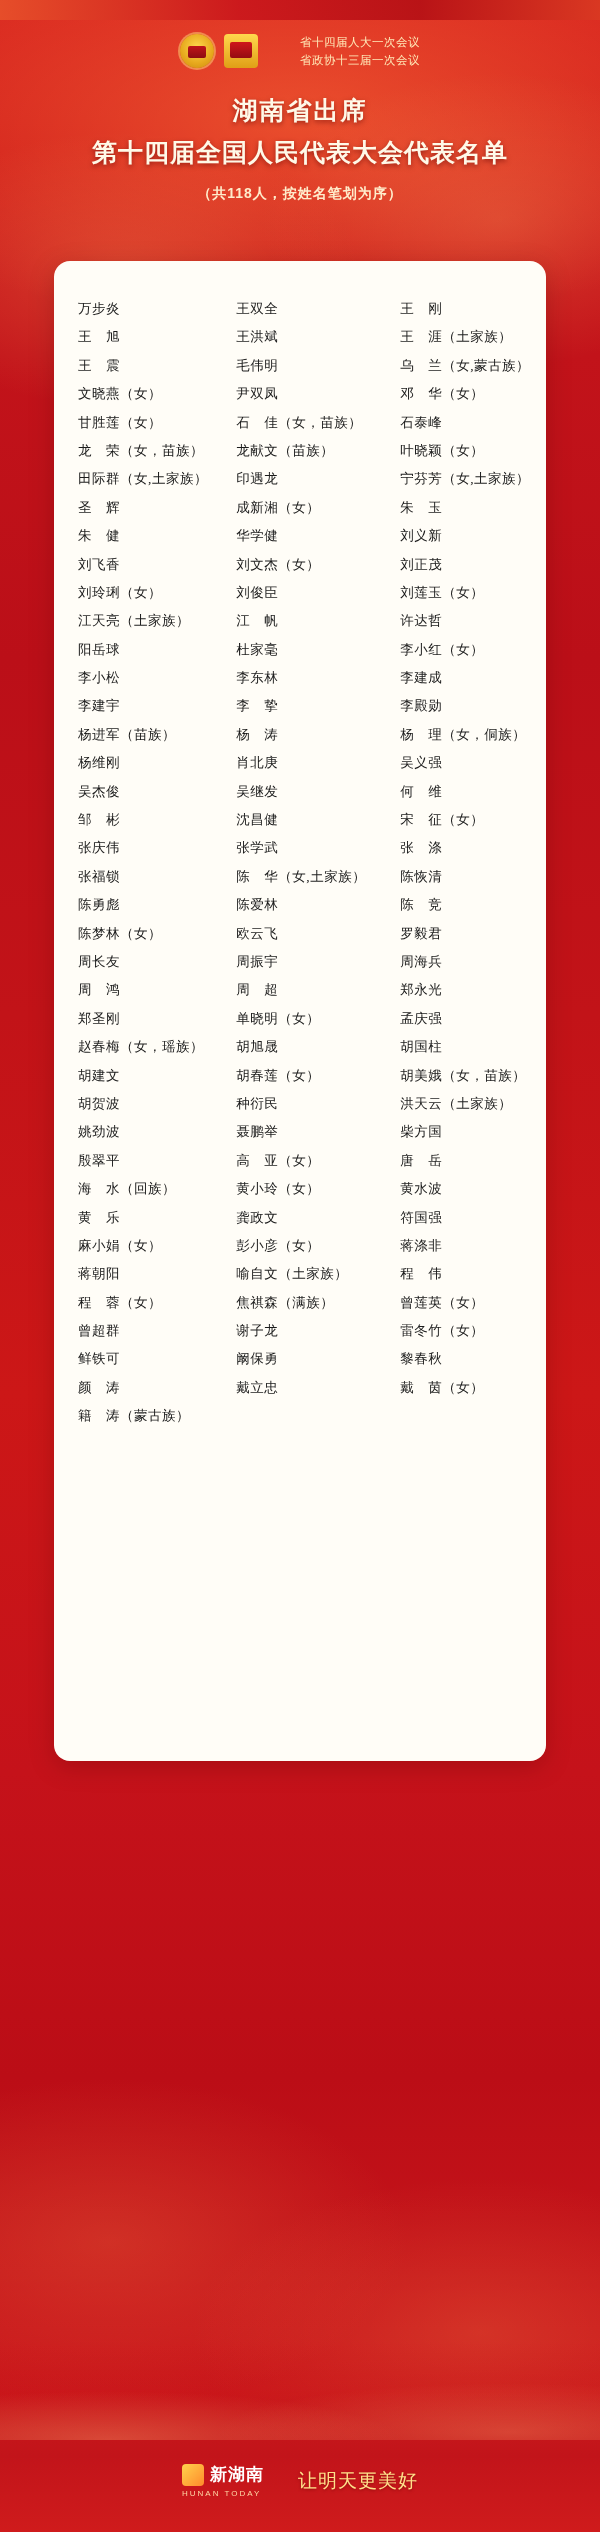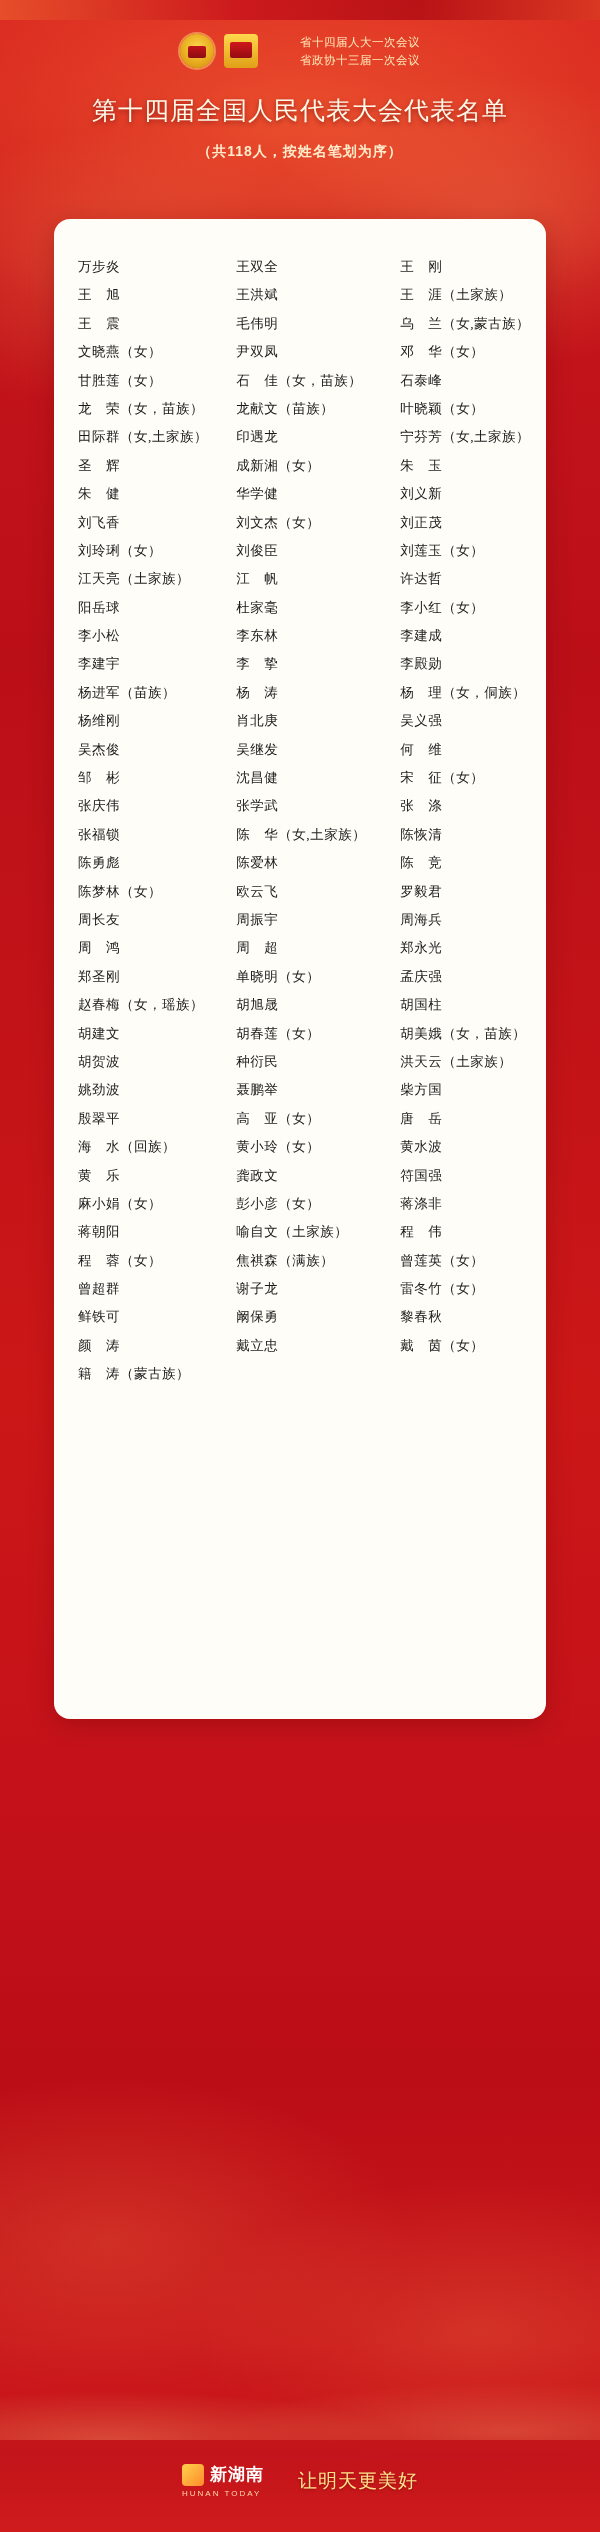--- a/index.html
+++ b/index.html
@@ -70,21 +70,21 @@
     margin-top:26px;
     text-align:center;
     color:#fff9e8;
   }
   .title1{
     font-size:25px;font-weight:bold;letter-spacing:2px;
     text-shadow:0 2px 5px rgba(90,0,0,.55);
   }
   .title2{
     margin-top:9px;
-    font-size:25px;font-weight:normal;letter-spacing:1px;
+    font-size:25px;font-weight:bold;letter-spacing:1px;
     text-shadow:0 2px 5px rgba(90,0,0,.55);
   }
   .subtitle{
     margin-top:16px;
     font-size:14px;font-weight:bold;color:#ffeccb;letter-spacing:1px;
   }
 
   
   .watermark{
     position:absolute;left:40px;top:175px;width:520px;height:110px;
@@ -167,20 +167,21 @@
     <div class="emblem"></div>
     <div class="emblem2"></div>
     <div class="meet-lines">
       <div>省十四届人大一次会议</div>
       <div>省政协十三届一次会议</div>
     </div>
   </div>
 
 
   <div class="title-wrap">
+    <div class="title1">湖南省出席</div>
     <div class="title2">第十四届全国人民代表大会代表名单</div>
     <div class="subtitle">（共118人，按姓名笔划为序）</div>
   </div>
 
   <div class="card">
     <div class="grid" id="name-grid">
         <div class="cell c1">万步炎</div>
         <div class="cell c2">王双全</div>
         <div class="cell c3">王　刚</div>
         <div class="cell c1">王　旭</div>

